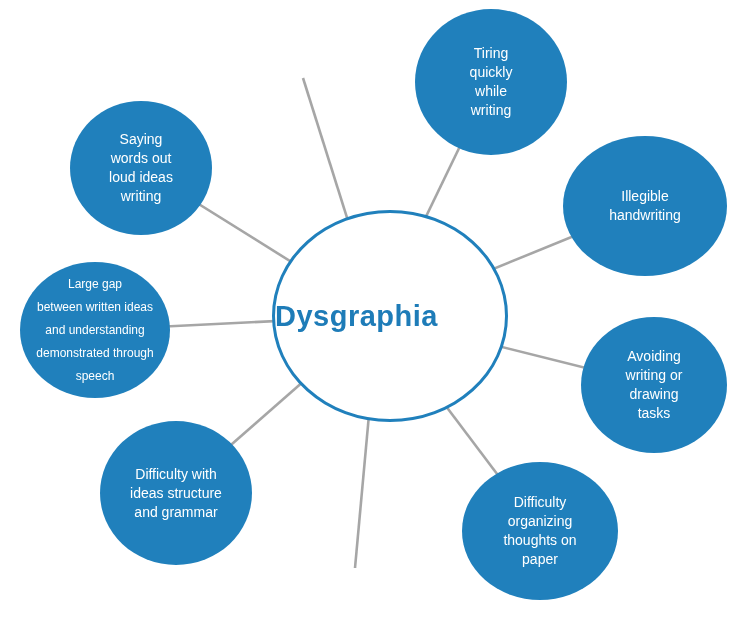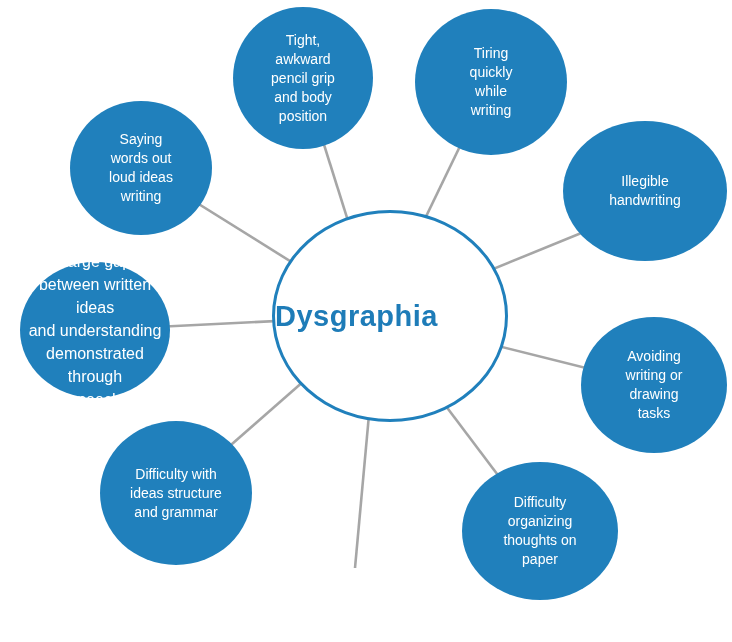--- a/index.html
+++ b/index.html
@@ -48,50 +48,45 @@
     z-index:2;
   }
   .center .title{
     color:var(--center-text);
     font-size:29px;
     font-weight:bold;
     letter-spacing:0.5px;
   }
   .n1{left:233px;top:7px;  width:140px;height:142px;}
   .n2{left:415px;top:9px;  width:152px;height:146px;}
-  .n3{left:563px;top:121px;width:164px;height:140px;}
+  .n3{left:563px;top:136px;width:164px;height:140px;}
   .n4{left:581px;top:317px;width:146px;height:136px;}
   .n5{left:462px;top:462px;width:156px;height:138px;}
   .n6{left:283px;top:498px;width:144px;height:140px;}
   .n7{left:100px;top:421px;width:152px;height:144px;font-size:14px;}
-  .n8{left:20px; top:262px;width:150px;height:136px;font-size:16px;line-height:23px;}
+  .n8{left:20px; top:262px;width:150px;height:136px;font-size:12px;line-height:23px;}
   .n9{left:70px; top:101px;width:142px;height:134px;}
 </style>
 </head>
 <body>
 
 <div class="canvas">
 
   <svg class="links" viewBox="0 0 732 642">
     <line x1="378" y1="316" x2="303" y2="78"></line>
     <line x1="378" y1="316" x2="491" y2="82"></line>
     <line x1="378" y1="316" x2="645" y2="207"></line>
     <line x1="378" y1="316" x2="654" y2="385"></line>
     <line x1="378" y1="316" x2="540" y2="531"></line>
     <line x1="378" y1="316" x2="355" y2="568"></line>
     <line x1="378" y1="316" x2="176" y2="493"></line>
     <line x1="378" y1="316" x2="95" y2="330"></line>
     <line x1="378" y1="316" x2="141" y2="168"></line>
   </svg>
 
-  <div class="bubble n1">Tight,
-awkward
-pencil grip
-and body
-position</div>
   <div class="bubble n2">Tiring
 quickly
 while
 writing</div>
   <div class="bubble n3">Illegible
 handwriting</div>
   <div class="bubble n4">Avoiding
 writing or
 drawing
 tasks</div>

